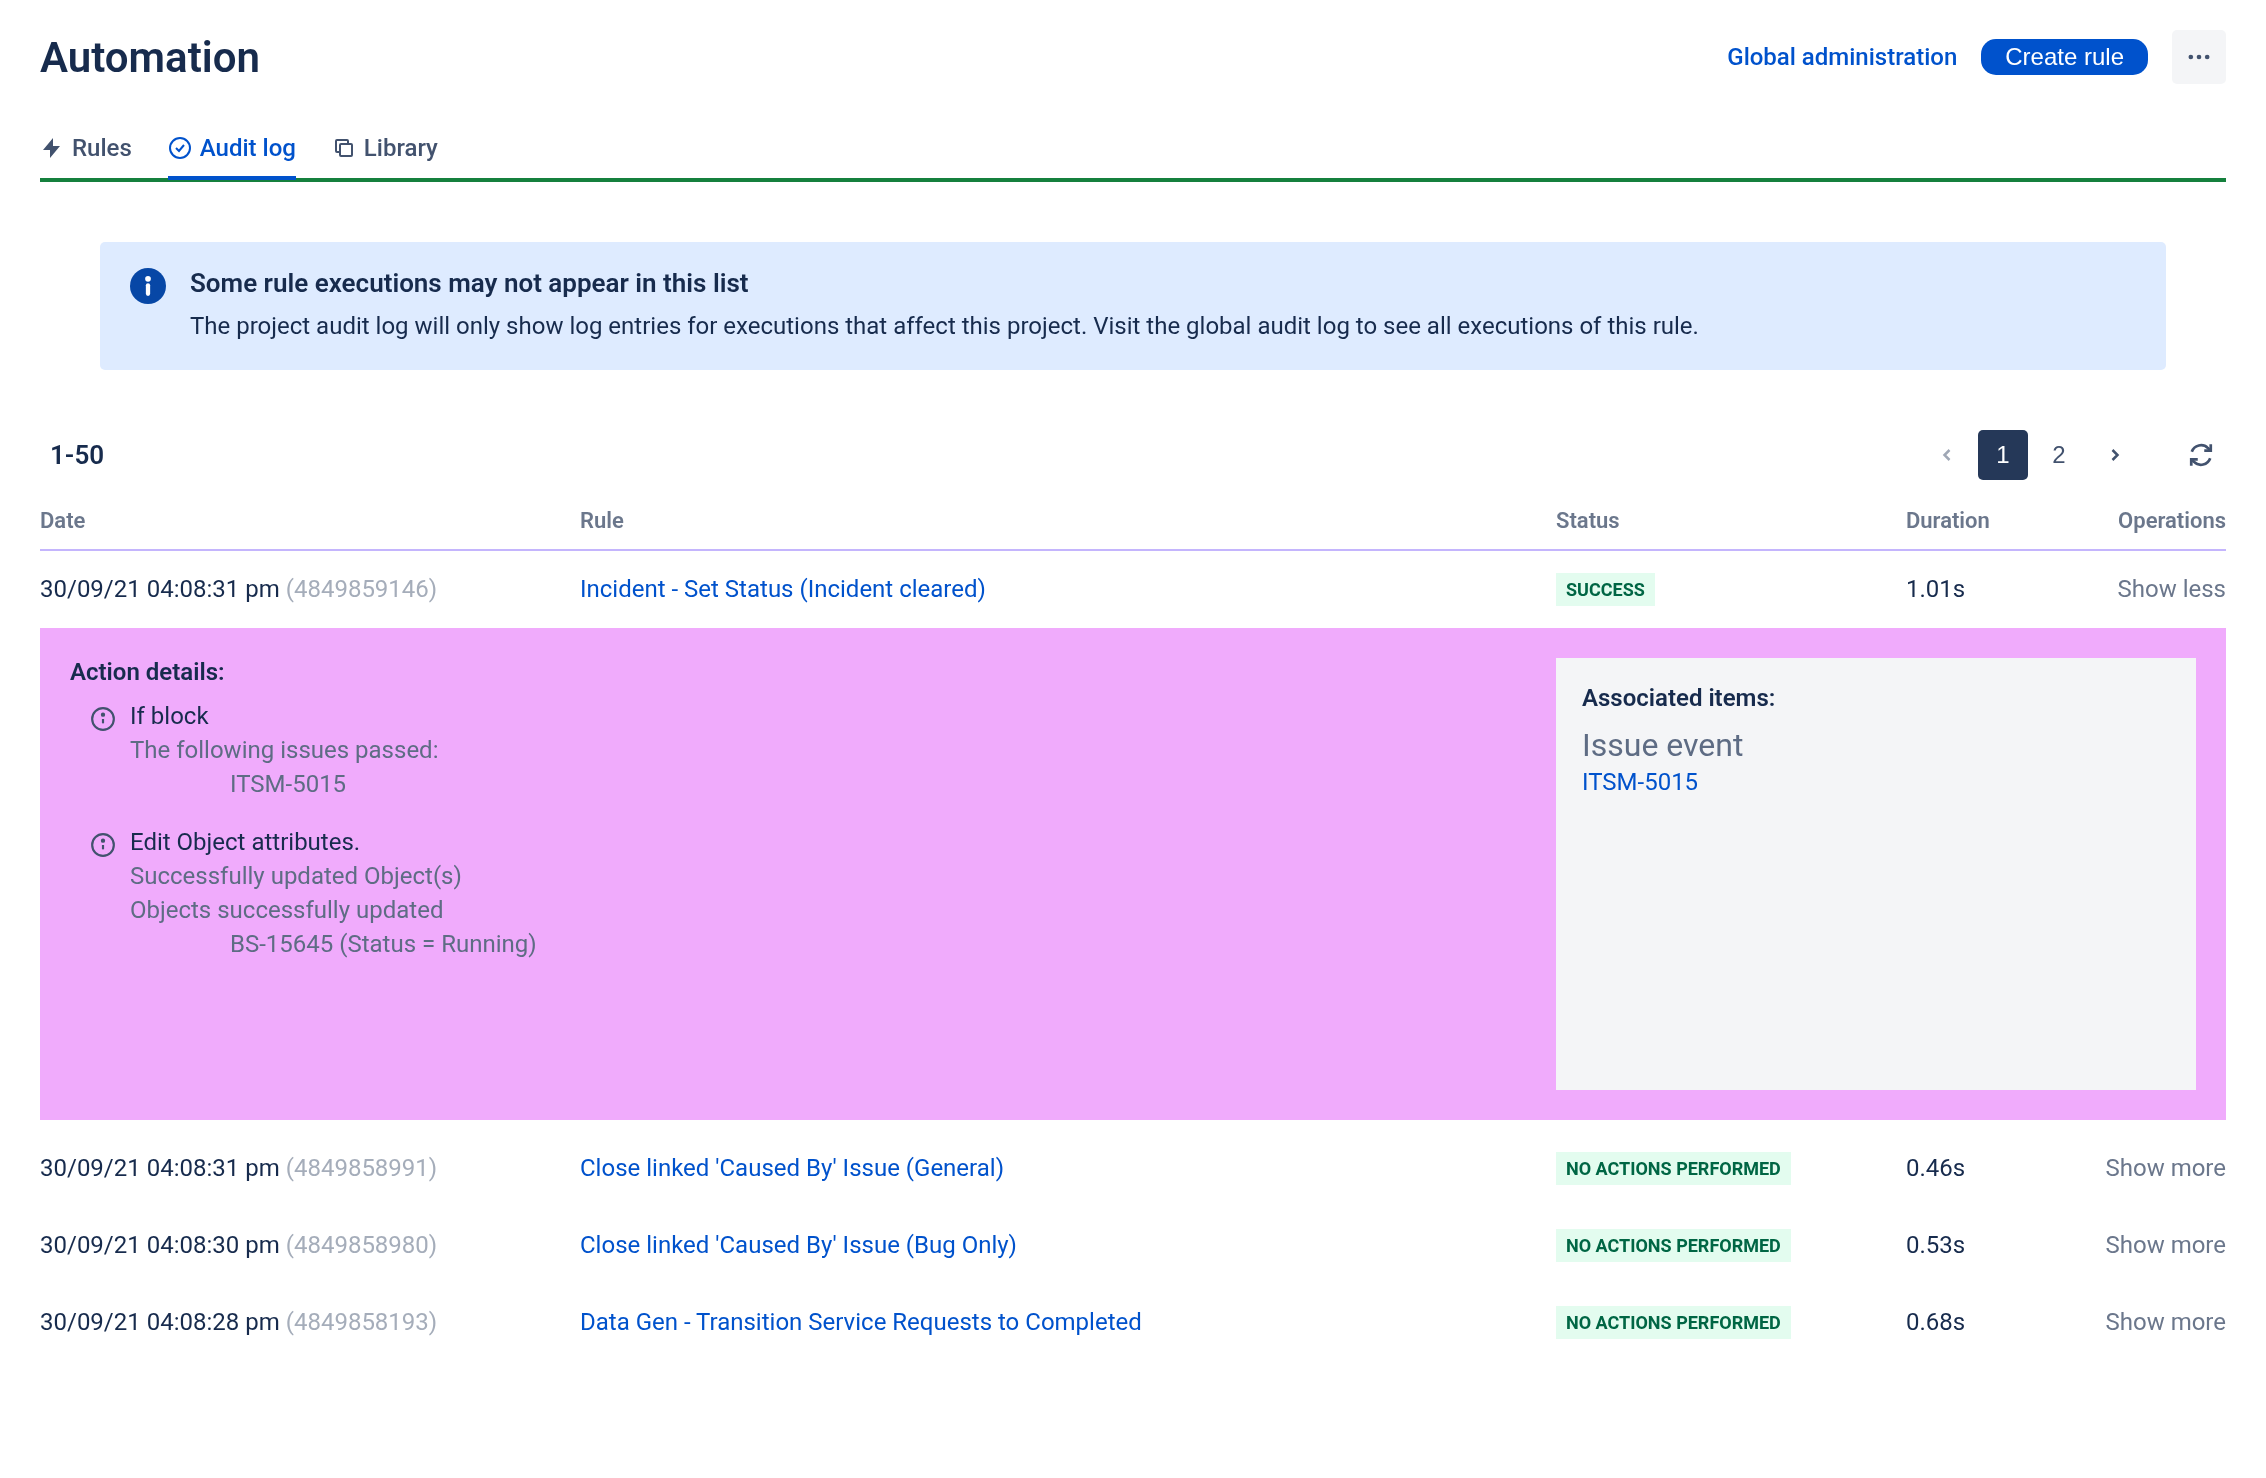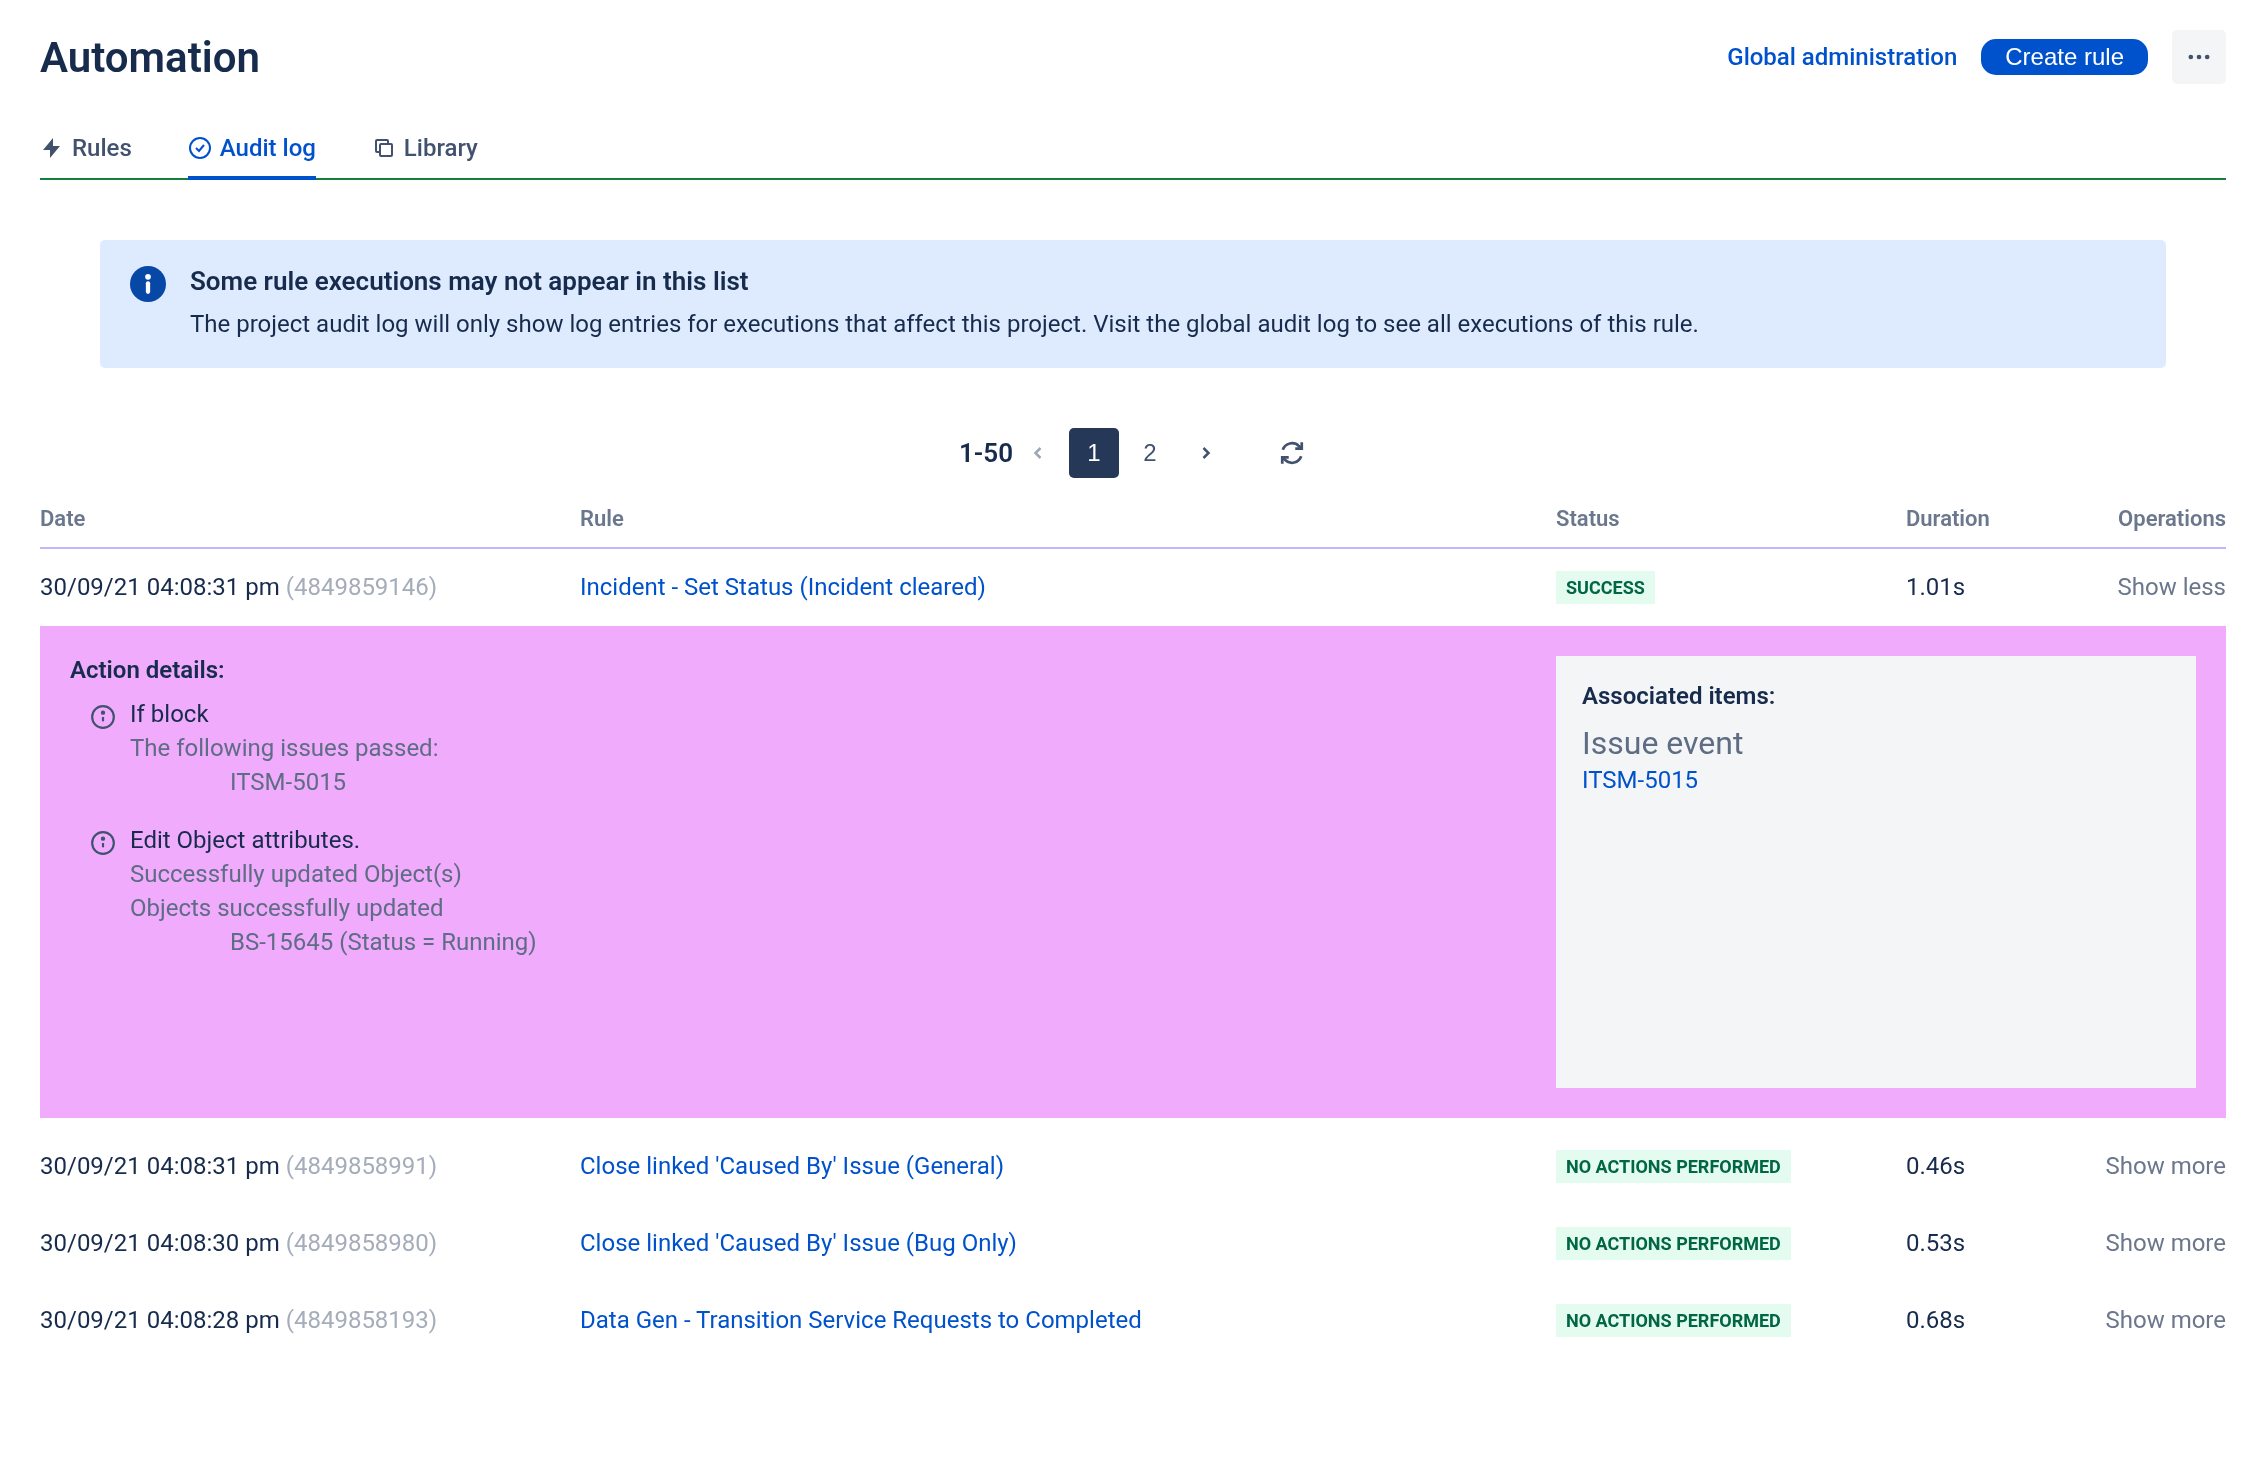--- a/index.html
+++ b/index.html
@@ -48,22 +48,22 @@
       width: 54px;
       height: 54px;
       border-radius: 5px;
       cursor: pointer;
       display: flex;
       align-items: center;
       justify-content: center;
     }
     .tabs {
       display: flex;
-      gap: 56px;
-      border-bottom: 2px solid #15803d;
+      gap: 36px;
+      border-bottom: 4px solid #15803d;
       margin-bottom: 60px;
     }
     .tab {
       display: flex;
       align-items: center;
       gap: 8px;
       padding: 10px 0 14px;
       font-size: 24px;
       font-weight: 500;
       color: #42526E;
@@ -102,21 +102,21 @@
       color: #172B4D;
       margin-bottom: 12px;
     }
     .info-text {
       font-size: 24px;
       color: #172B4D;
       line-height: 1.4;
     }
     .table-top {
       display: flex;
-      justify-content: center;
+      justify-content: space-between;
       align-items: center;
       margin-bottom: 28px;
     }
     .range-label {
       font-size: 26px;
       font-weight: 600;
       color: #172B4D;
       padding-left: 10px;
     }
     .pagination {

